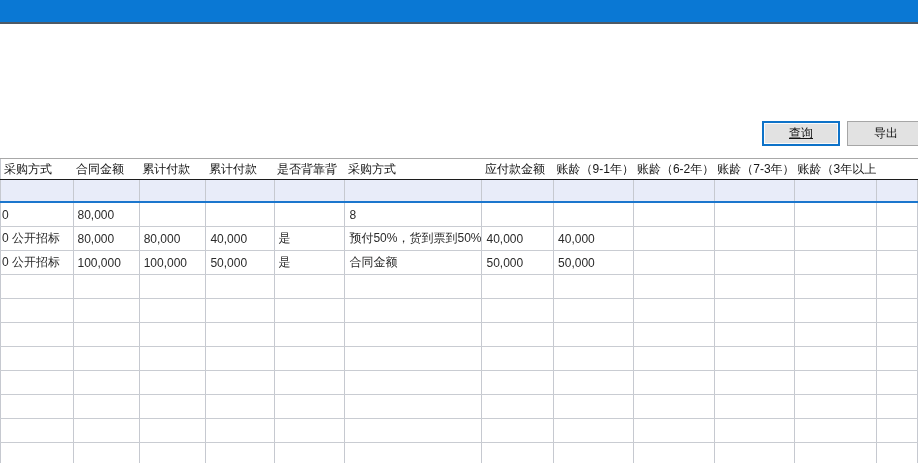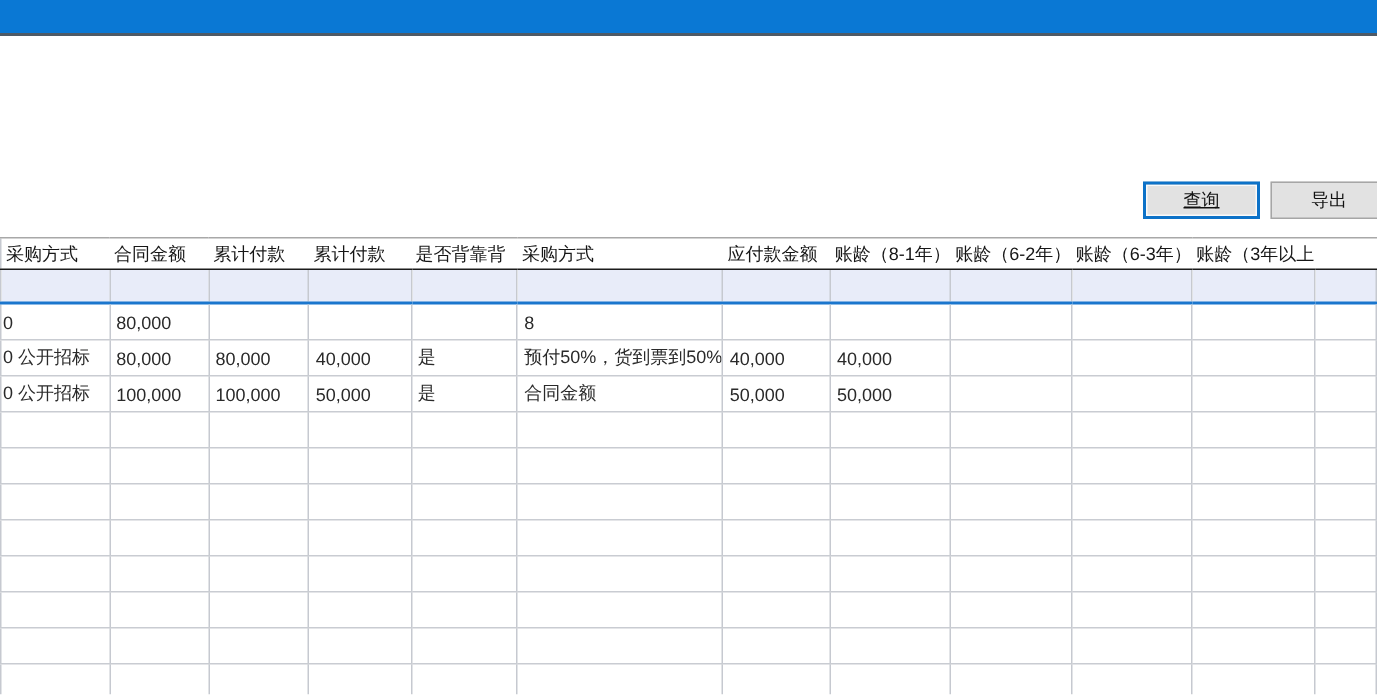--- a/index.html
+++ b/index.html
@@ -95,23 +95,23 @@
       </colgroup>
     <thead>
       <tr>
           <th>采购方式</th>
           <th>合同金额</th>
           <th>累计付款</th>
           <th>累计付款</th>
           <th>是否背靠背</th>
           <th>采购方式</th>
           <th>应付款金额</th>
-          <th>账龄（8-1年）</th>
+          <th>账龄（9-1年）</th>
           <th>账龄（6-2年）</th>
-          <th>账龄（6-3年）</th>
+          <th>账龄（7-3年）</th>
           <th>账龄（3年以上</th>
           <th></th>
         </tr>
     </thead>
     <tbody>
         <tr class="selected">
           <td class="c0"></td>
           <td></td>
           <td></td>
           <td></td>

